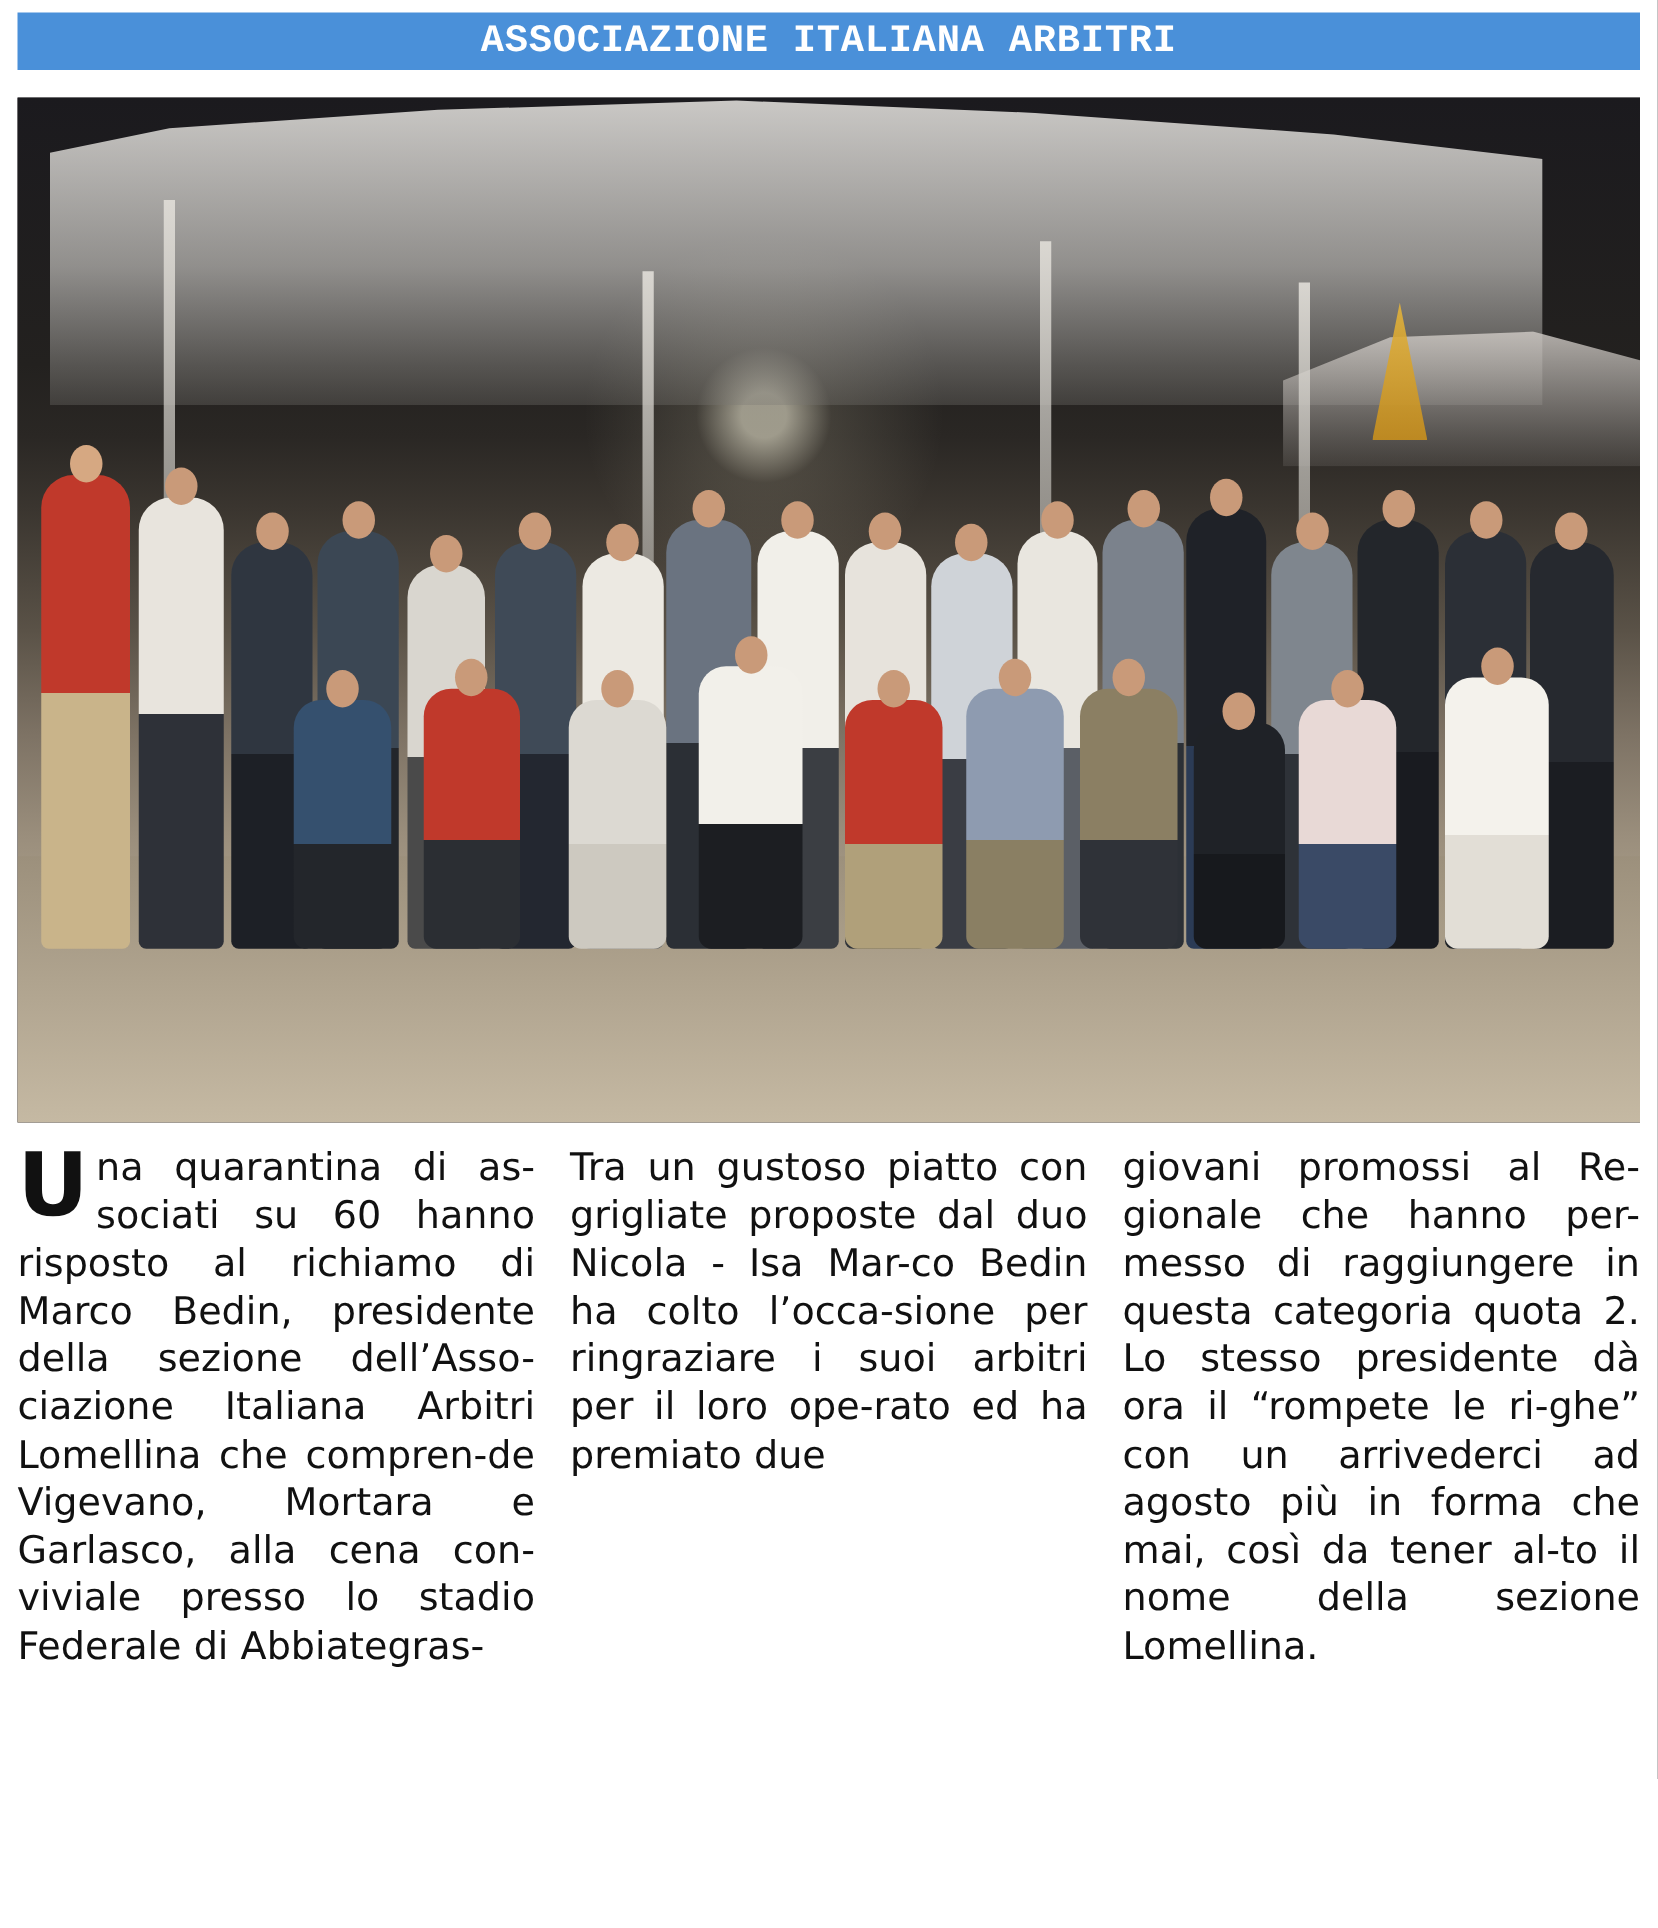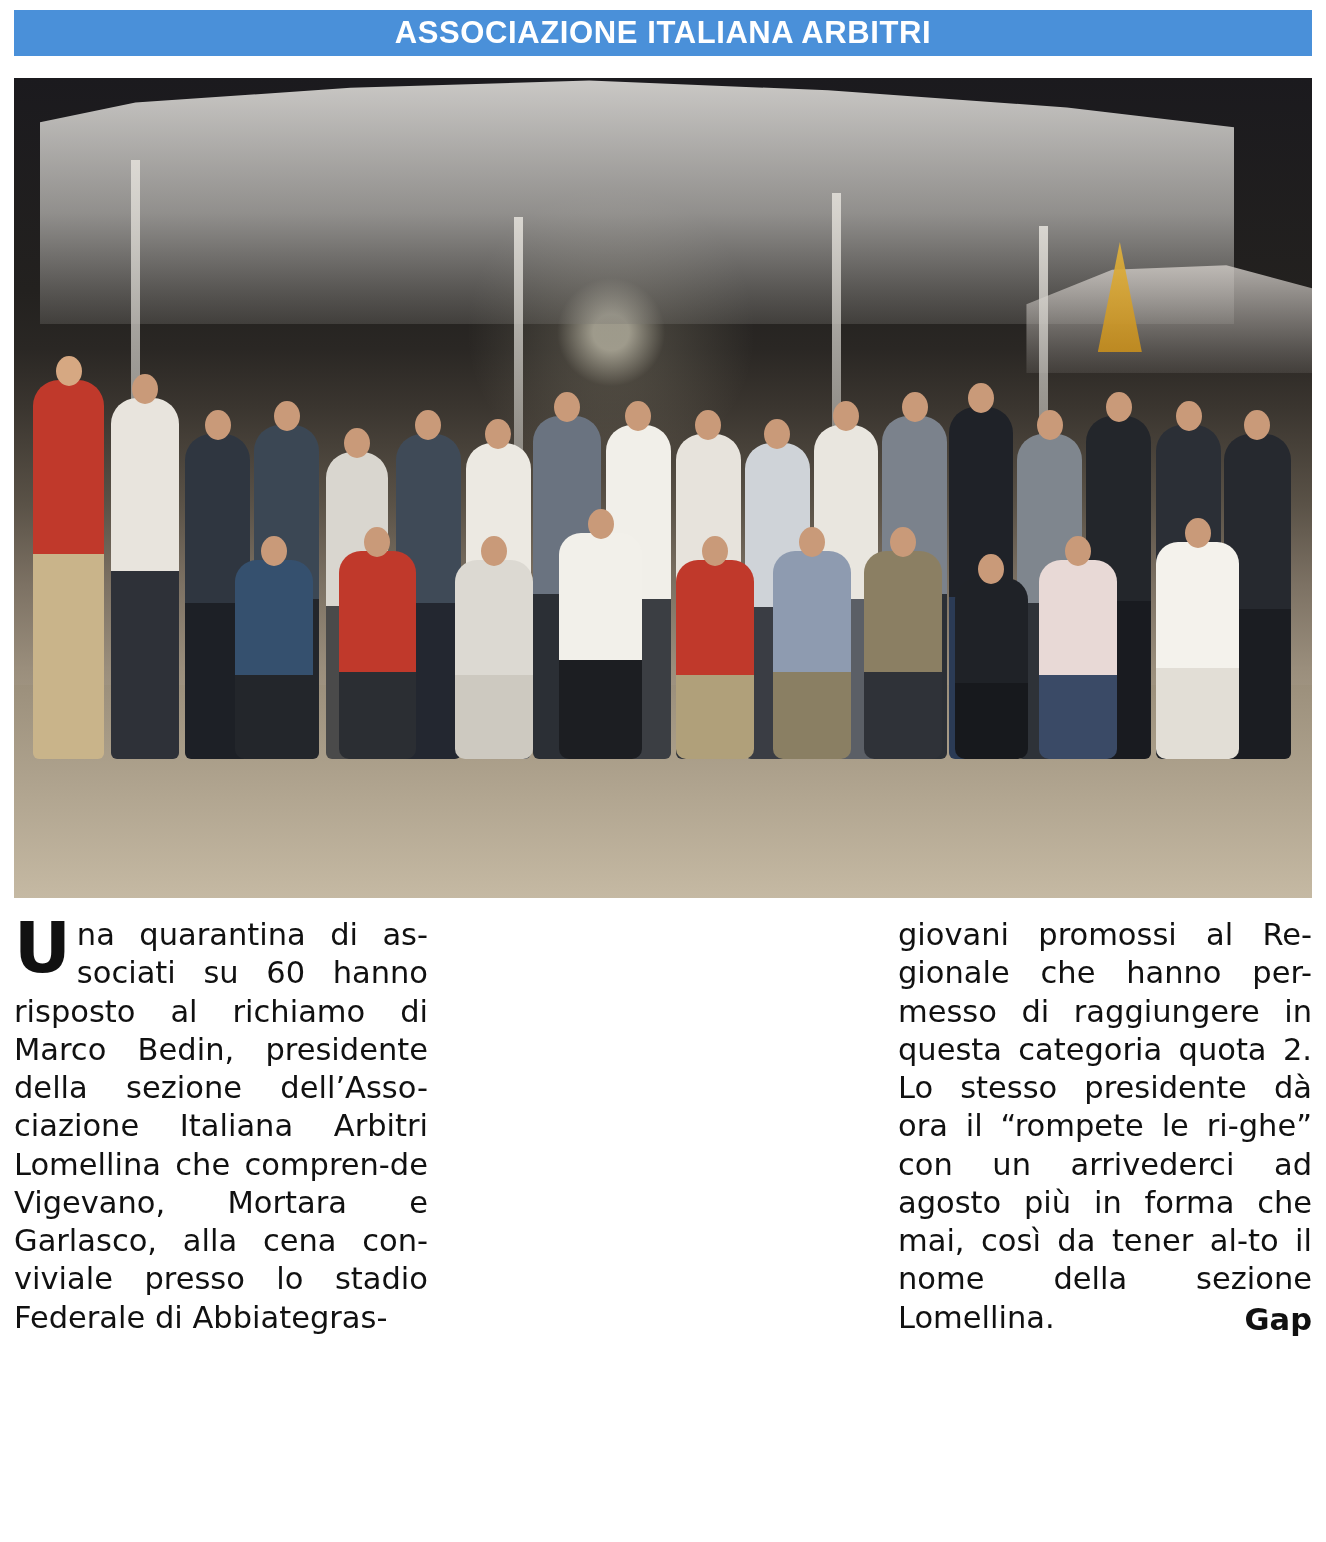--- a/index.html
+++ b/index.html
@@ -28,21 +28,21 @@
     background: #4a90d9;
     display: flex;
     align-items: center;
     justify-content: center;
   }
   .kicker-text {
     color: #ffffff;
     font-size: 31px;
     font-weight: bold;
     letter-spacing: 0.6px;
-    font-family: Liberation Sans, sans-serif;
+    font-family: Liberation Mono, monospace;
     text-transform: uppercase;
     font-stretch: condensed;
   }
   
   .headline {
     margin: 14px 0 0 0;
     font-size: 82px;
     line-height: 1.02;
     font-weight: bold;
     letter-spacing: -1.5px;
@@ -275,20 +275,20 @@
           </div>
       </div>
     </div>
   </div>
 
   <div class="columns">
     <div class="col">
       <p><span class="dropcap">U</span><span>na quarantina di as-sociati su 60 hanno risposto al richiamo di Marco Bedin, presidente della sezione dell’Asso-ciazione Italiana Arbitri Lomellina che compren-de Vigevano, Mortara e Garlasco, alla cena con-viviale presso lo stadio Federale di Abbiategras-</span></p>
     </div>
     <div class="col">
+      <p>Tra un gustoso piatto con grigliate proposte dal duo Nicola - Isa Mar-co Bedin ha colto l’occa-sione per ringraziare i suoi arbitri per il loro ope-rato ed ha premiato due</p>
     </div>
     <div class="col">
       <p>giovani promossi al Re-gionale che hanno per-messo di raggiungere in questa categoria quota 2.  Lo stesso presidente dà ora il “rompete le ri-ghe” con un arrivederci ad agosto più in forma che mai, così da tener al-to il nome  della sezione Lomellina.</p>
-      <div class="signature">Gap</div>
     </div>
   </div>
 
 </div>
 
 </body></html>

